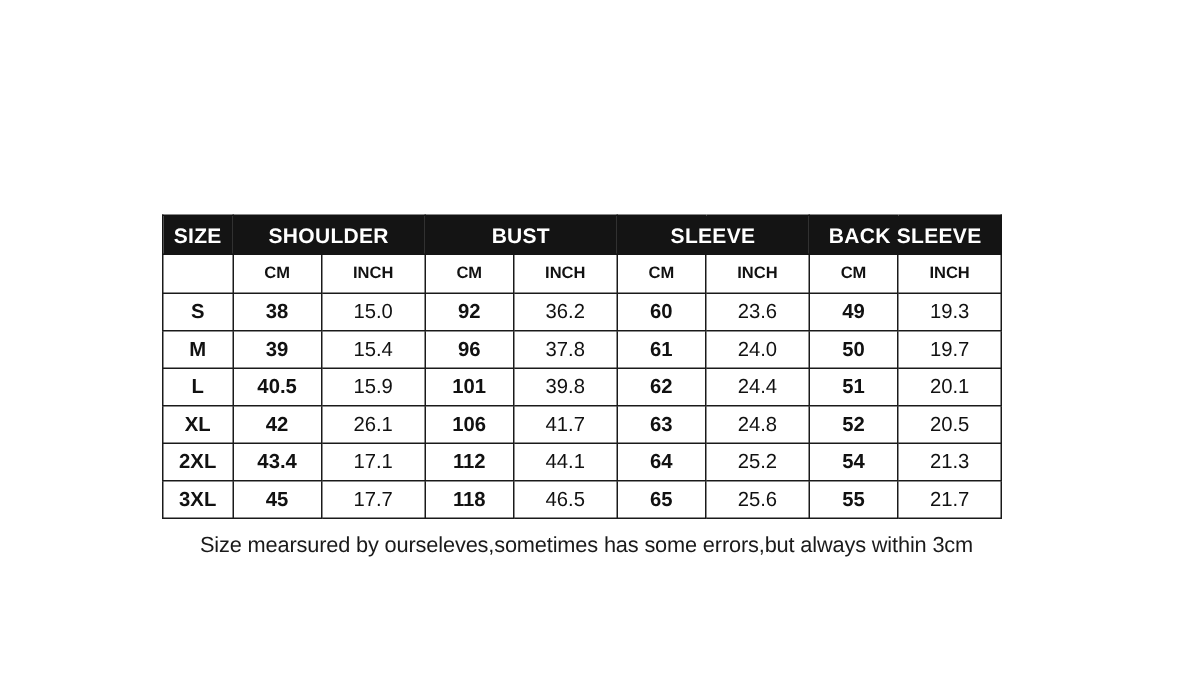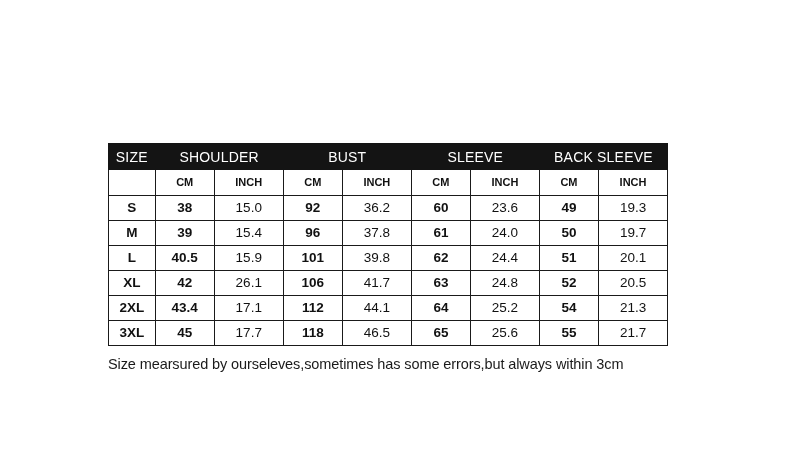--- a/index.html
+++ b/index.html
@@ -37,21 +37,21 @@
     font-size: 13.5px;
     line-height: 1;
     padding: 0;
     height: 24px;
     color: #111111;
   }
   
   tr.head-main th {
     background: #141414;
     color: #ffffff;
-    font-weight: normal;
+    font-weight: bold;
     font-size: 14px;
     letter-spacing: 0.2px;
     height: 25px;
     border-color: #141414;
   }
   
   tr.head-sub td {
     font-weight: bold;
     font-size: 11px;
     height: 25px;
@@ -66,20 +66,21 @@
   }
   td.inch {
     font-weight: normal;
     margin-top: 16px;
   }
   .note {
     position: absolute;
     left: 108px;
     top: 356px;
     width: 566px;
+    text-align: center;
     font-size: 14.5px;
     color: #1a1a1a;
     letter-spacing: -0.1px;
   }
   
   col.c-size  { width: 44px; }
   col.c-cm    { width: 56px; }
   col.c-inch  { width: 65px; }
 </style>
 </head>

